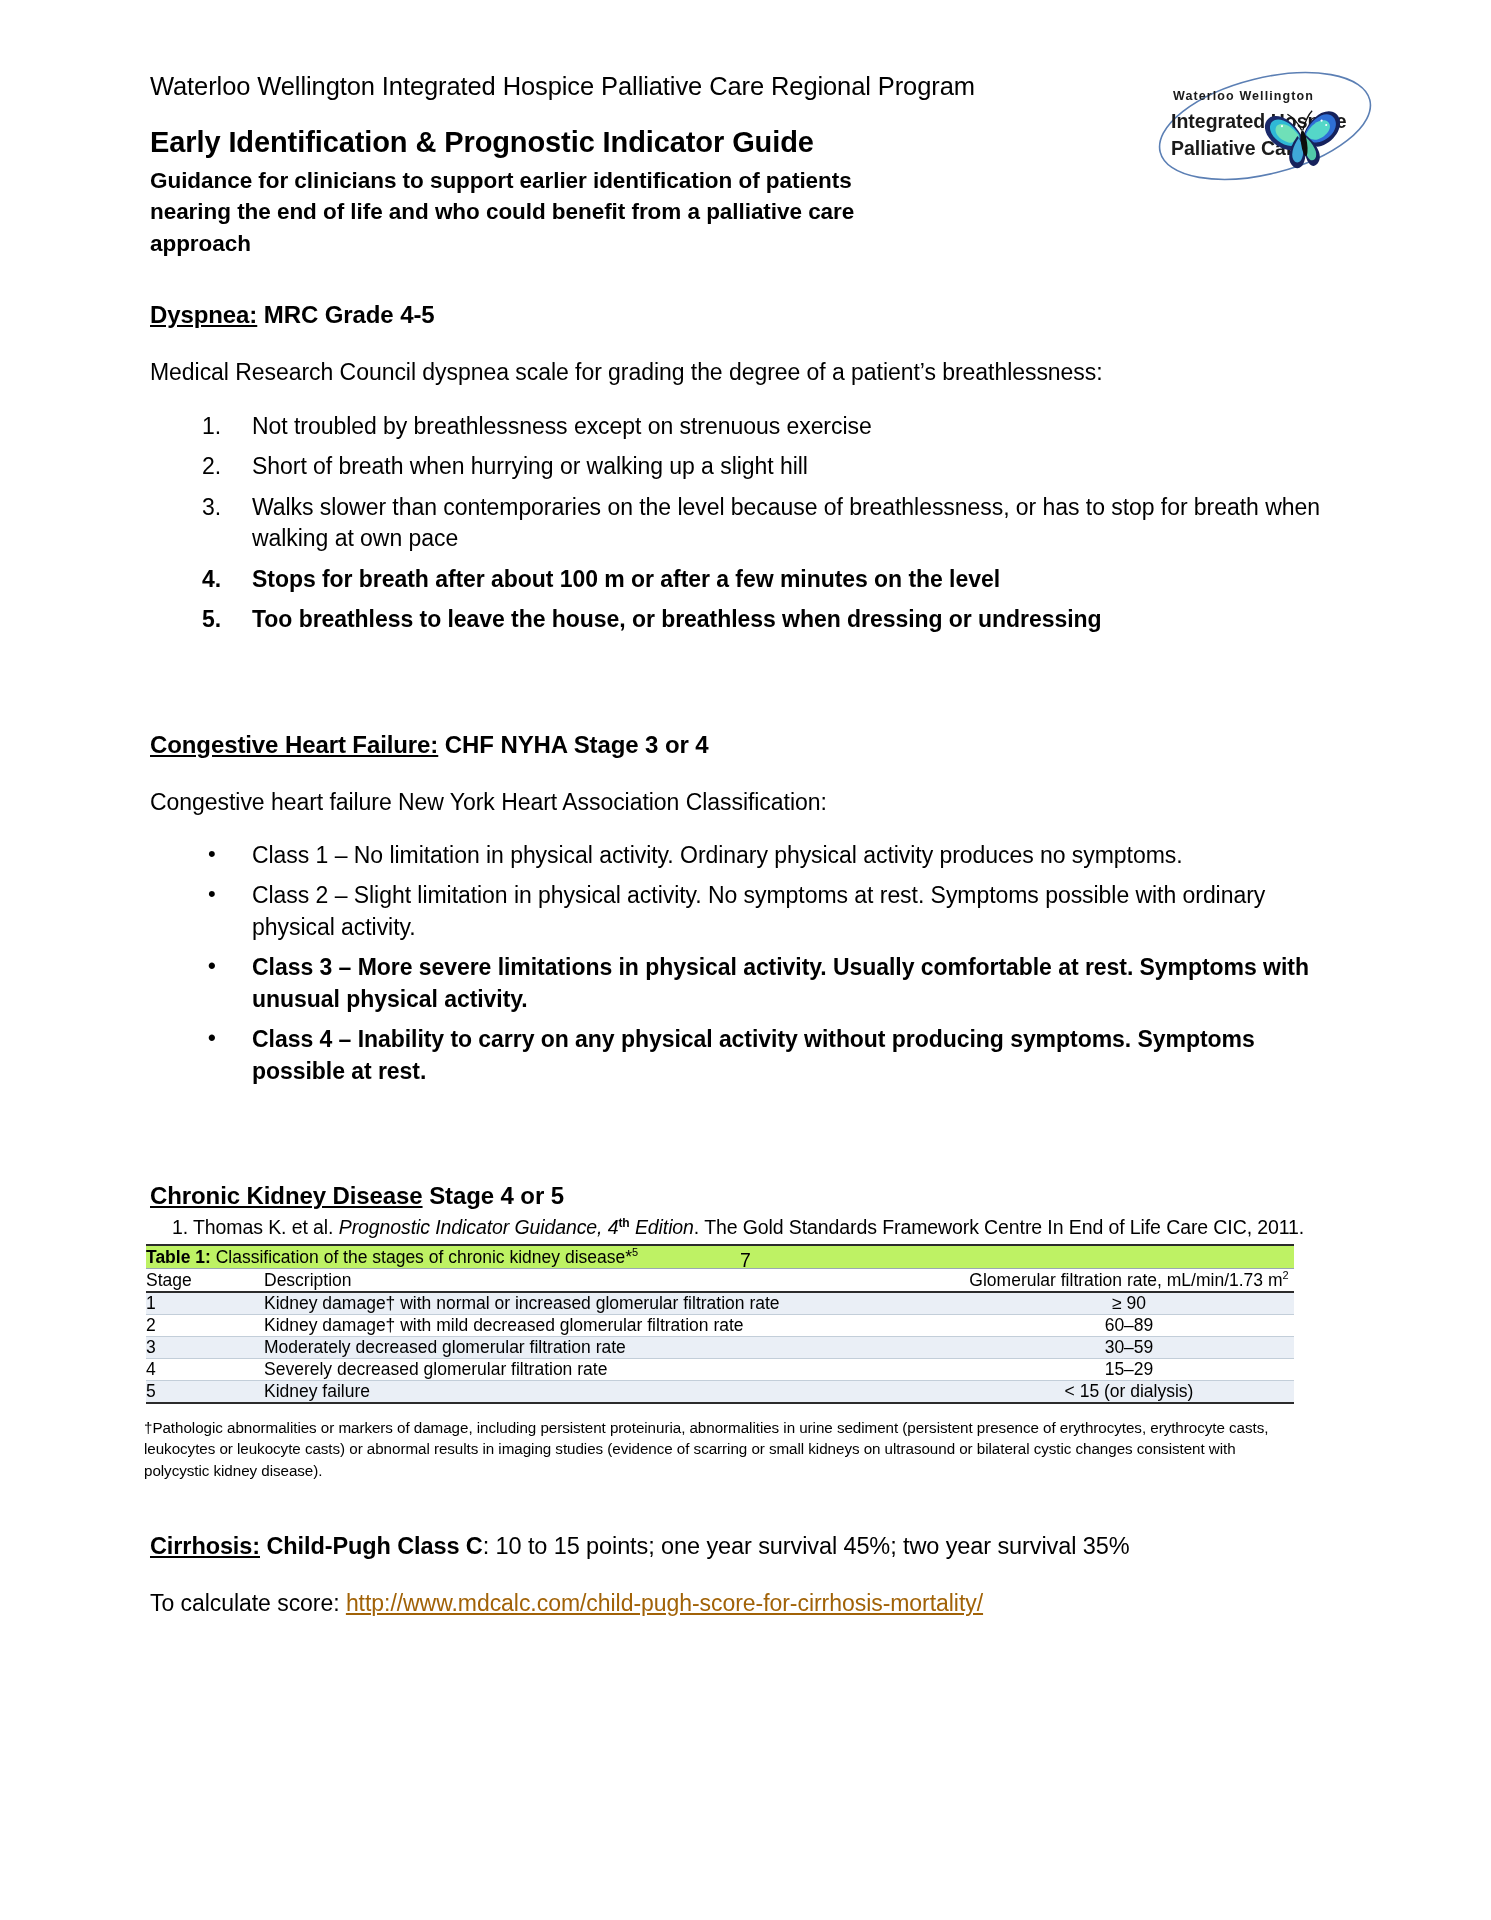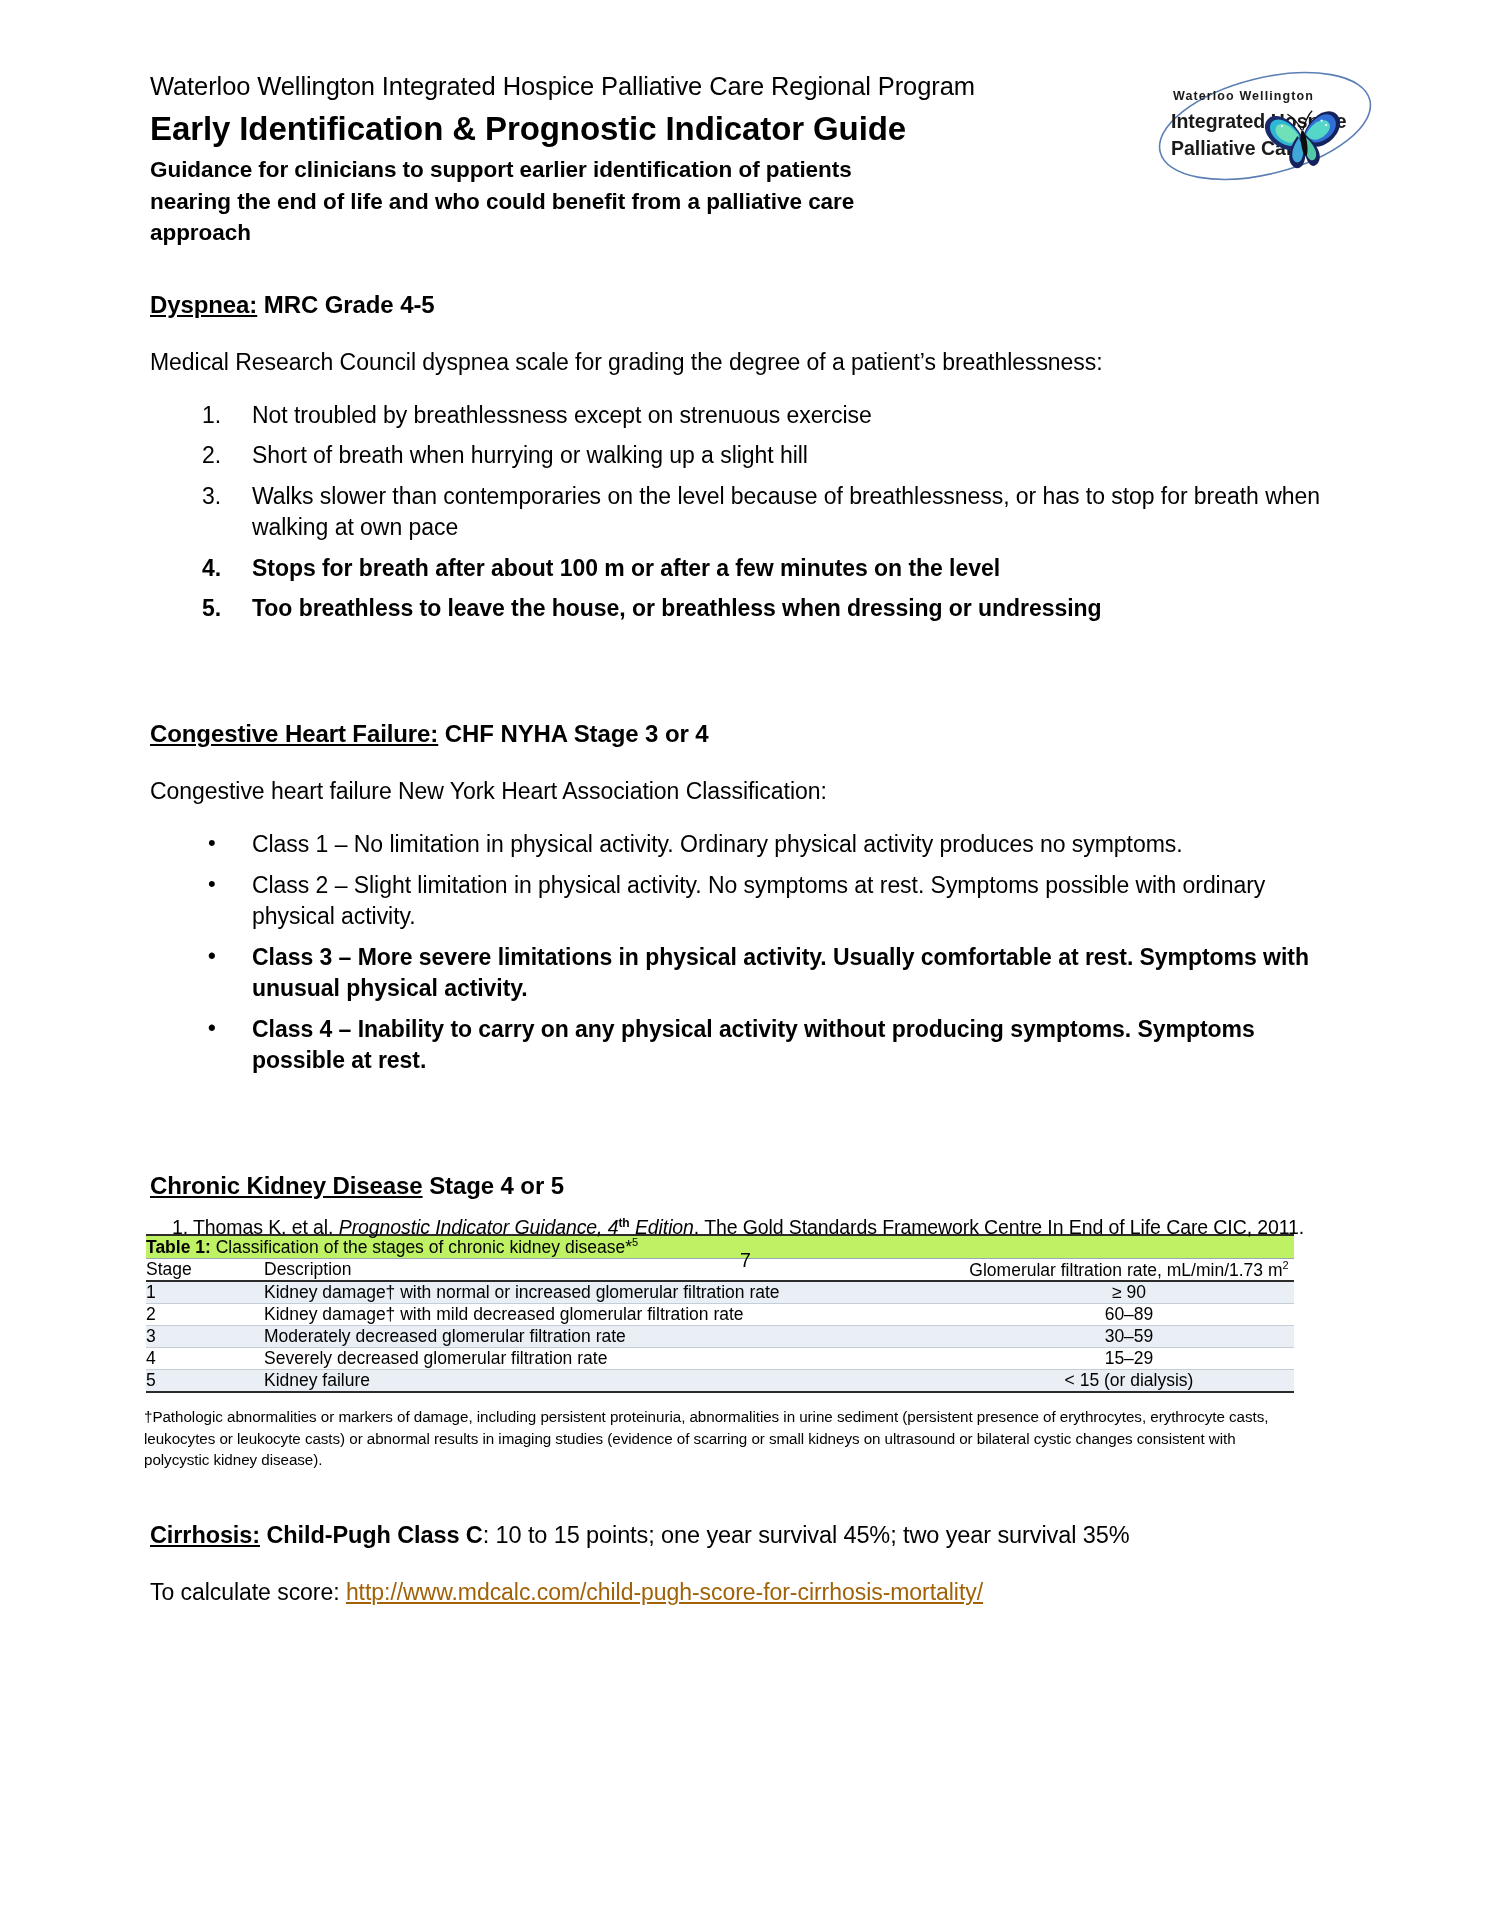--- a/index.html
+++ b/index.html
@@ -29,24 +29,24 @@
     min-height: 145px;
   }
   .org-line {
     font-size: 25.5px;
     font-weight: normal;
     letter-spacing: -0.1px;
     line-height: 1.28;
     padding-top: 10px;
   }
   .doc-title {
-    font-size: 33px;
+    font-size: 29px;
     font-weight: bold;
     line-height: 1.32;
-    margin-top: 4px;
+    margin-top: 20px;
     letter-spacing: -0.1px;
   }
   .doc-sub {
     font-size: 22.5px;
     font-weight: bold;
     line-height: 1.40;
     margin-top: 4px;
     max-width: 745px;
     letter-spacing: -0.05px;
   }

